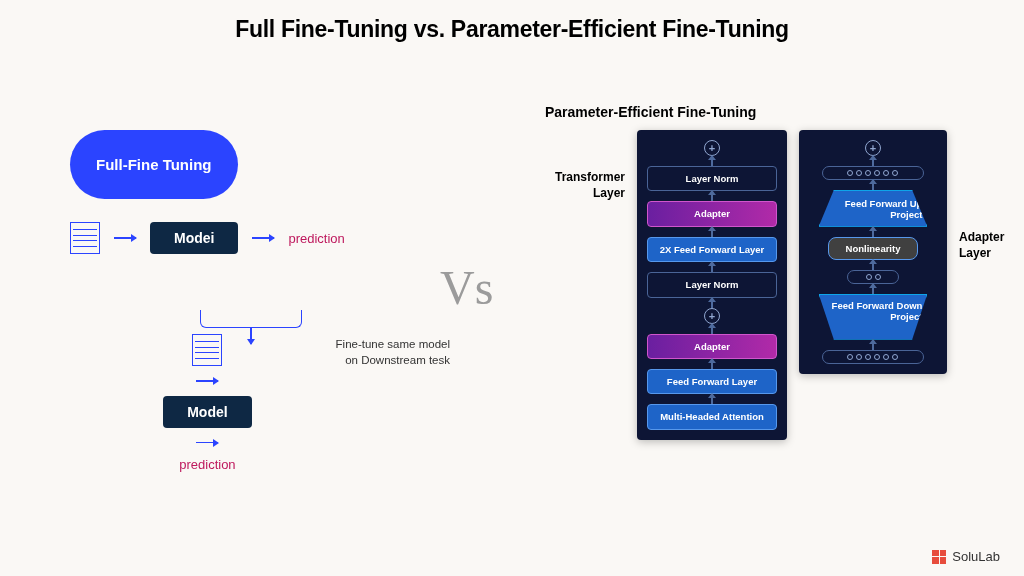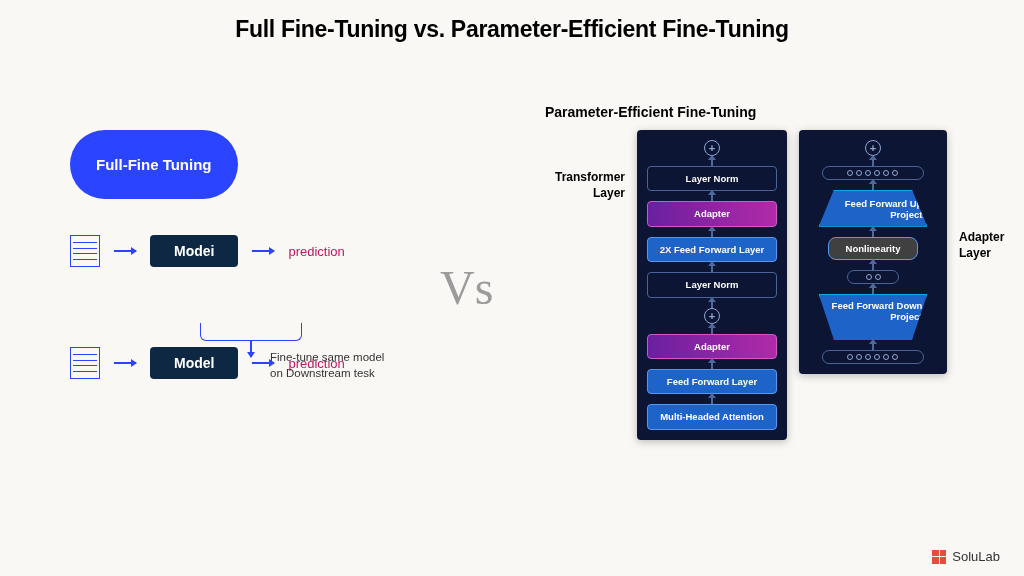--- a/index.html
+++ b/index.html
@@ -28,21 +28,21 @@
   .left { position: absolute; left: 70px; top: 40px; }
   .pill {
     background: #2b44ff;
     color: #fff;
     font-size: 15px;
     font-weight: 700;
     padding: 26px 26px;
     border-radius: 999px;
     display: inline-block;
   }
-  .flow { margin-top: 36px; position: relative; }
+  .flow { margin-top: 23px; position: relative; text-align: right; }
   .flow-row {
     display: flex;
     align-items: center;
     gap: 14px;
     margin-bottom: 80px;
     position: relative;
   }
   .sheet {
     width: 30px; height: 32px;
     border: 1.5px solid #2b44ff;
@@ -91,21 +91,21 @@
     border-left:4px solid transparent;
     border-right:4px solid transparent;
   }
   .ft-text {
     position: absolute;
     left: 200px; top: 2px;
     font-size: 11.5px; color: #333;
     line-height: 1.4;
     width: 180px;
   }
-  .row2 { margin-top: 48px; }
+  .row2 { margin-top: 48px; flex-direction: column; }
   
   .vs {
     position: absolute;
     left: 440px; top: 170px;
     font-family: Georgia, "Times New Roman", serif;
     font-size: 48px;
     color: #9b9b9b;
     font-weight: 400;
   }
   

